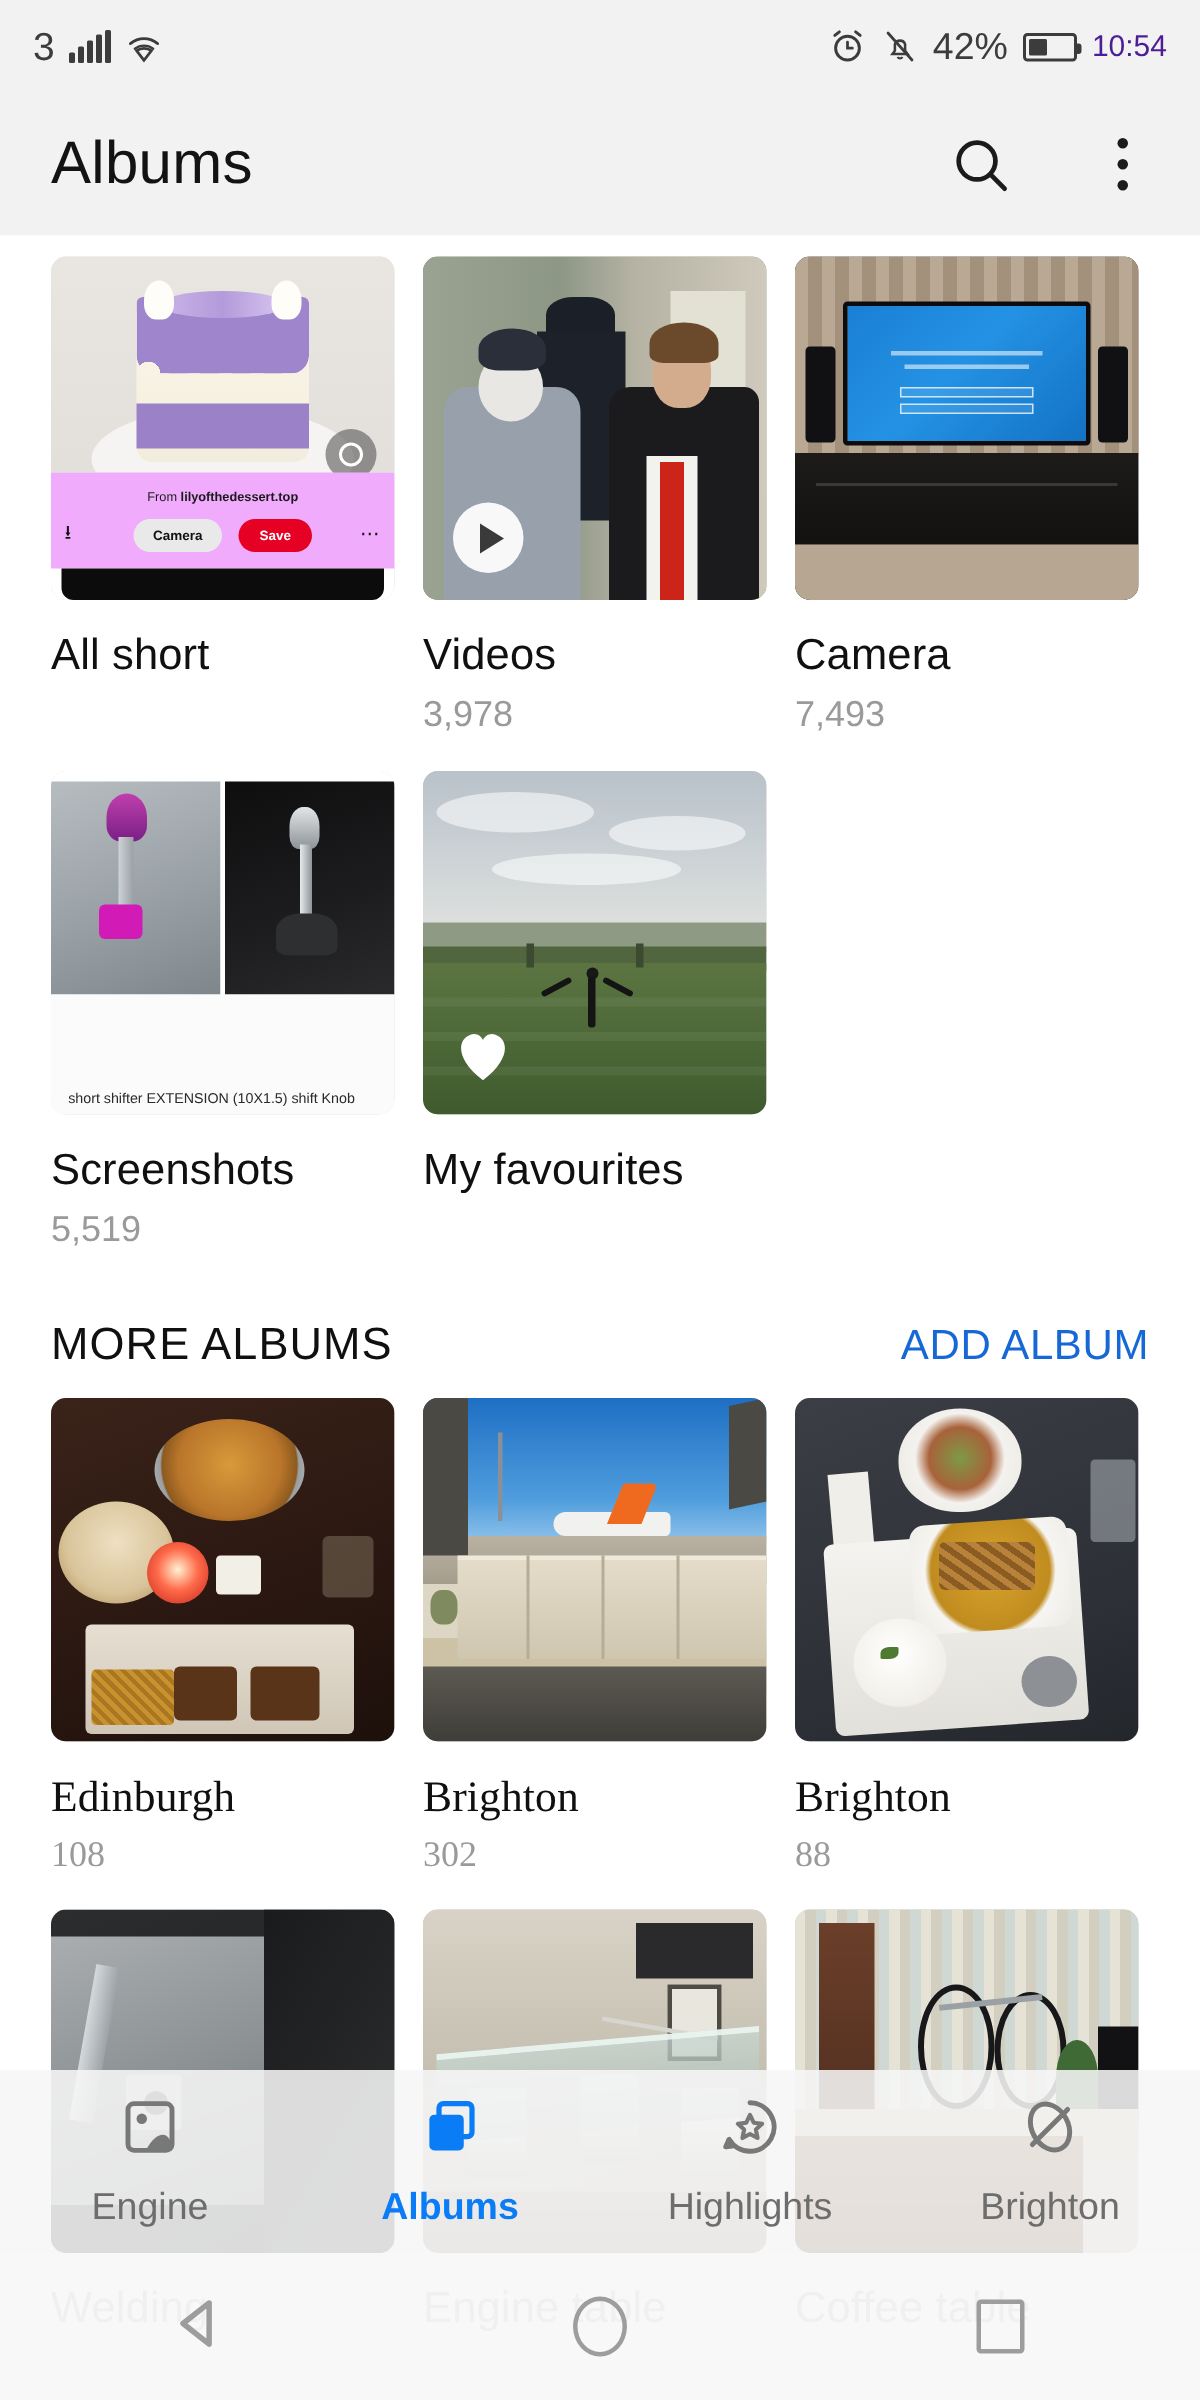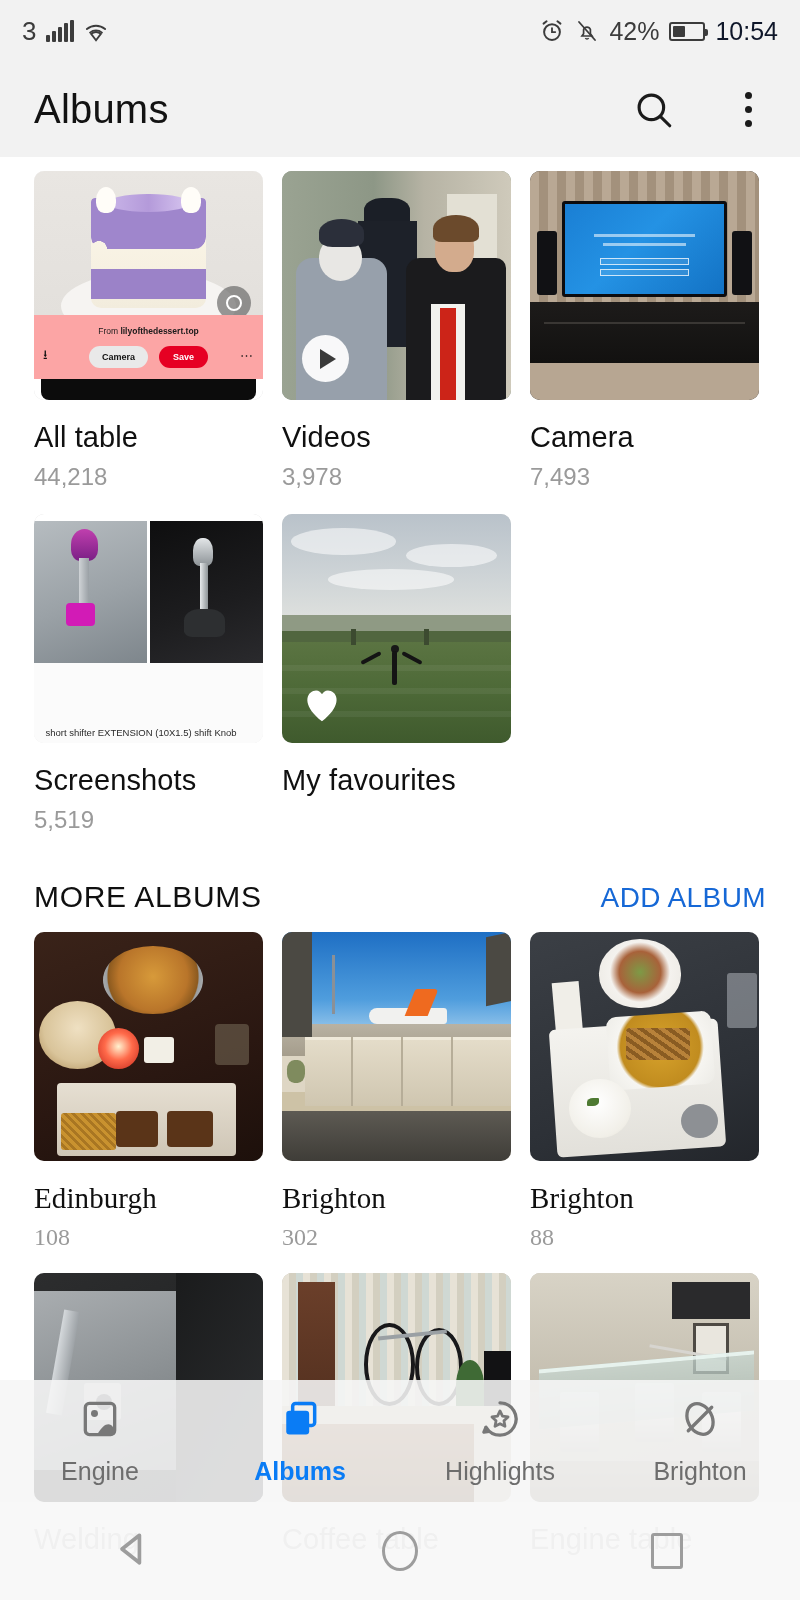--- a/index.html
+++ b/index.html
@@ -37,21 +37,21 @@
   .batt-pct { font-size: 25px; color: #3c3c3c; }
   .battery {
     width: 36px; height: 19px; border: 2px solid #3c3c3c; border-radius: 3px;
     position: relative; display: flex; align-items: center; padding: 2px;
   }
   .battery::after {
     content: ""; position: absolute; right: -5px; top: 5px;
     width: 3px; height: 7px; background: #3c3c3c; border-radius: 0 2px 2px 0;
   }
   .battery-fill { height: 100%; width: 42%; background: #3c3c3c; border-radius: 1px; }
-  .clock { font-size: 25px; color: #0f172a; }
+  .clock { font-size: 20px; color: #4c1d95; }
 
   
   .app-bar {
     position: absolute; top: 62px; left: 0;
     width: 800px; height: 95px;
     background: #f2f2f2;
     display: flex; align-items: center;
     padding: 0 28px 0 34px;
   }
   .app-title { font-size: 40px; color: #131313; font-weight: 400; letter-spacing: .2px; }
@@ -167,21 +167,21 @@
   .art-cake .meringue.l { left: 27%; } .art-cake .meringue.r { right: 27%; }
   .art-cake .lens {
     position: absolute; right: 12px; top: 50%; width: 34px; height: 34px;
     border-radius: 50%; background: rgba(90,90,90,.62);
   }
   .art-cake .lens::before {
     content:""; position:absolute; inset:9px; border:2px solid #fff; border-radius:50%;
   }
   .art-cake .panel {
     position: absolute; left: 0; right: 0; bottom: 9%; top: 63%;
-    background: #fca5a5; padding-top: 7px;
+    background: #f0abfc; padding-top: 7px;
   }
   .art-cake .from-line { font-size: 8.5px; color: #1a1a1a; text-align: center; margin-top: 4px; }
   .art-cake .from-line b { font-weight: 700; }
   .art-cake .btnrow { display:flex; align-items:center; justify-content:center;
                       gap: 11px; margin-top: 10px; }
   .art-cake .pin-visit { background:#e9e9e9; color:#111; font-size:9px; font-weight:700;
                          padding:6px 13px; border-radius:20px; }
   .art-cake .pin-save { background:#e60023; color:#fff; font-size:9px; font-weight:700;
                         padding:6px 14px; border-radius:20px; }
   .art-cake .share-ic { position:absolute; left:9px; bottom:12px; color:#111; font-size:13px; }
@@ -515,22 +515,21 @@
               <div class="btnrow">
                 <span class="pin-visit">Camera</span>
                 <span class="pin-save">Save</span>
               </div>
               <div class="share-ic">⭳</div>
               <div class="dots-ic">⋯</div>
             </div>
             <div class="shadow"></div>
           </div>
         </div>
-        <div class="album-name">All table</div>
-        <div class="album-count">44,218</div>
+        <div class="album-name">All short</div>
       </div>
 
       <div class="album-cell">
         <div class="thumb">
           <div class="art art-video">
             <div class="wall"></div>
               <div class="doc"></div>
             <div class="cop-hat"></div>
               <div class="cop-face"></div>
               <div class="cop-body"></div>
@@ -704,51 +703,51 @@
             <div class="clamp"></div>
               <div class="hole"></div>
               <div class="dark"></div>
           </div>
         </div>
         <div class="album-name">Welding</div>
       </div>
 
       <div class="album-cell">
         <div class="thumb">
+          <div class="art art-engine">
+            <div class="bgwall"></div>
+              <div class="darkshelf"></div>
+              <div class="frame"></div>
+            <div class="rodline"></div>
+            <div class="piston p1"></div>
+              <div class="piston p2"></div>
+              <div class="piston p3"></div>
+            <div class="glass"></div>
+              <div class="base"></div>
+          </div>
+        </div>
+        <div class="album-name">Engine table</div>
+      </div>
+
+      <div class="album-cell">
+        <div class="thumb">
           <div class="art art-coffee">
             <div class="wall"></div>
               <div class="door"></div>
             <div class="bike-f"></div>
               <div class="bike-r"></div>
               <div class="bike-bar"></div>
             <div class="plant"></div>
               <div class="tv"></div>
             <div class="floor"></div>
               <div class="table"></div>
           </div>
         </div>
         <div class="album-name">Coffee table</div>
       </div>
-
-      <div class="album-cell">
-        <div class="thumb">
-          <div class="art art-engine">
-            <div class="bgwall"></div>
-              <div class="darkshelf"></div>
-              <div class="frame"></div>
-            <div class="rodline"></div>
-            <div class="piston p1"></div>
-              <div class="piston p2"></div>
-              <div class="piston p3"></div>
-            <div class="glass"></div>
-              <div class="base"></div>
-          </div>
-        </div>
-        <div class="album-name">Engine table</div>
-      </div>
     </div>
 
   </div>
 
   <div class="bottom-nav">
 
     <div class="nav-item">
       <span>
         <svg width="44" height="44" viewBox="0 0 24 24">
           <rect x="4" y="3.5" width="16" height="17" rx="2.2" fill="none" stroke="#787878" stroke-width="1.8"></rect>

